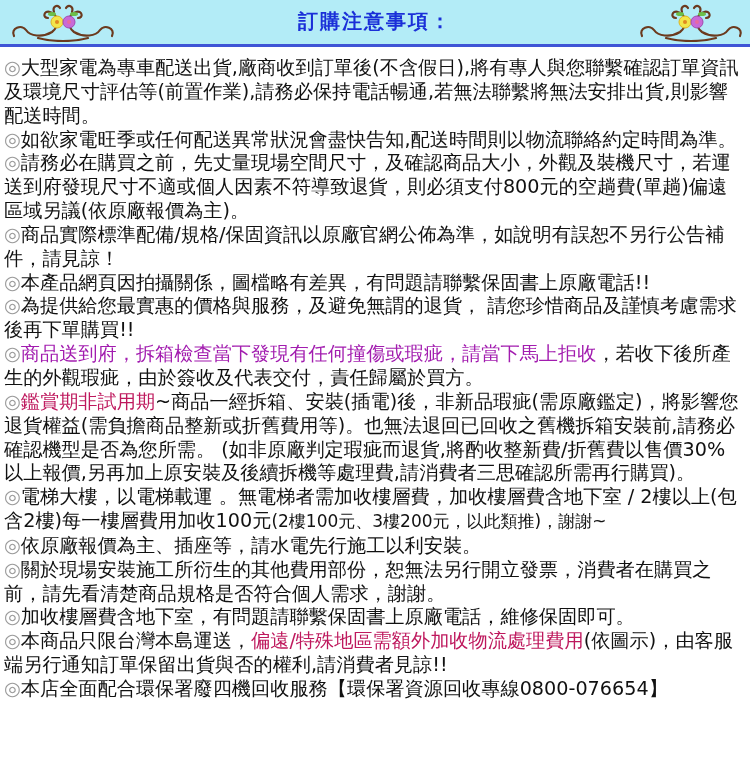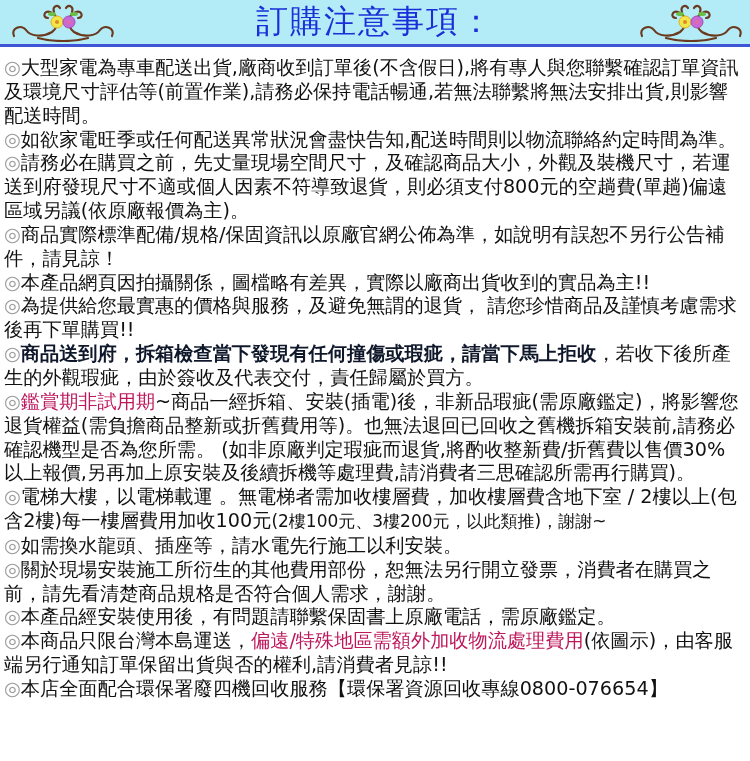--- a/index.html
+++ b/index.html
@@ -5,34 +5,34 @@
   html, body { margin: 0; padding: 0; background: #ffffff; }
   body { width: 750px; height: 761px; overflow: hidden; position: relative; }
   .header {
     position: absolute; left: 0; top: 0; width: 750px; height: 44px;
     background: #b3ecf7;
     border-bottom: 3px solid #3f55d6;
   }
   .title {
     position: absolute; left: 0; right: 0; top: 0; height: 44px;
     text-align: center; line-height: 42px;
-    font-family: "DejaVu Sans", sans-serif; font-weight: normal;
-    font-size: 32px; color: #1a2fd8; letter-spacing: 2px;
+    font-family: "DejaVu Sans", sans-serif; font-weight: bold;
+    font-size: 20px; color: #1a2fd8; letter-spacing: 2px;
   }
   .ornament { position: absolute; top: 2px; width: 110px; height: 40px; }
   .ornament.left { left: 8px; }
   .ornament.right { left: 636px; }
   .content {
     position: absolute; left: 4px; top: 56px; width: 740px;
     font-family: "DejaVu Sans", sans-serif; font-size: 19.2px;
     line-height: 23.85px; color: #111111;
   }
   .para { margin: 0; padding: 0; }
   .mark { color: #9a9a9a; }
-  .blue { color: #0f172a; font-weight: bold; }
+  .blue { color: #a21caf; }
   .red { color: #be185d; }
   .small { font-size: 17px; text-align: right; }
 </style>
 </head>
 <body>
 
 <div class="header">
   <svg class="ornament left" viewBox="0 0 110 40">
     <g fill="none" stroke="#6b3a1e" stroke-width="2.2" stroke-linecap="round">
       <path d="M6 34 C2 26 14 22 18 28 C22 34 34 36 44 30 C52 24 50 12 42 10 C36 8 34 16 40 16"></path>
@@ -64,23 +64,23 @@
     <ellipse cx="44" cy="12" rx="4" ry="2" fill="#6cc04a"></ellipse>
     <ellipse cx="66" cy="12" rx="4" ry="2" fill="#6cc04a"></ellipse>
   </svg>
 </div>
 
 <div class="content">
   <p class="para"><span class="mark">◎</span><span>大型家電為專車配送出貨,廠商收到訂單後(不含假日),將有專人與您聯繫確認訂單資訊及環境尺寸評估等(前置作業),請務必保持電話暢通,若無法聯繫將無法安排出貨,則影響配送時間。</span></p>
   <p class="para"><span class="mark">◎</span><span>如欲家電旺季或任何配送異常狀況會盡快告知,配送時間則以物流聯絡約定時間為準。</span></p>
   <p class="para"><span class="mark">◎</span><span>請務必在購買之前，先丈量現場空間尺寸，及確認商品大小，外觀及裝機尺寸，若運送到府發現尺寸不適或個人因素不符導致退貨，則必須支付800元的空趟費(單趟)偏遠區域另議(依原廠報價為主)。</span></p>
   <p class="para"><span class="mark">◎</span><span>商品實際標準配備/規格/保固資訊以原廠官網公佈為準，如說明有誤恕不另行公告補件，請見諒！</span></p>
-  <p class="para"><span class="mark">◎</span><span>本產品網頁因拍攝關係，圖檔略有差異，實際以廠商出貨收到的實品為主!!</span></p>
+  <p class="para"><span class="mark">◎</span><span>本產品網頁因拍攝關係，圖檔略有差異，有問題請聯繫保固書上原廠電話!!</span></p>
   <p class="para"><span class="mark">◎</span><span>為提供給您最實惠的價格與服務，及避免無謂的退貨， 請您珍惜商品及謹慎考慮需求後再下單購買!!</span></p>
   <p class="para"><span class="mark">◎</span><span class="blue">商品送到府，拆箱檢查當下發現有任何撞傷或瑕疵，請當下馬上拒收</span><span>，若收下後所產生的外觀瑕疵，由於簽收及代表交付，責任歸屬於買方。</span></p>
   <p class="para"><span class="mark">◎</span><span class="red">鑑賞期非試用期</span><span>~商品一經拆箱、安裝(插電)後，非新品瑕疵(需原廠鑑定)，將影響您退貨權益(需負擔商品整新或折舊費用等)。也無法退回已回收之舊機拆箱安裝前,請務必確認機型是否為您所需。 (如非原廠判定瑕疵而退貨,將酌收整新費/折舊費以售價30%以上報價,另再加上原安裝及後續拆機等處理費,請消費者三思確認所需再行購買)。</span></p>
   <p class="para"><span class="mark">◎</span><span>電梯大樓，以電梯載運 。無電梯者需加收樓層費，加收樓層費含地下室 / 2樓以上(包含2樓)每一樓層費用加收100元</span><span class="small">(2樓100元、3樓200元，以此類推)，謝謝~</span></p>
-  <p class="para"><span class="mark">◎</span><span>如需換水龍頭、插座等，請水電先行施工以利安裝。</span></p>
+  <p class="para"><span class="mark">◎</span><span>依原廠報價為主、插座等，請水電先行施工以利安裝。</span></p>
   <p class="para"><span class="mark">◎</span><span>關於現場安裝施工所衍生的其他費用部份，恕無法另行開立發票，消費者在購買之前，請先看清楚商品規格是否符合個人需求，謝謝。</span></p>
-  <p class="para"><span class="mark">◎</span><span>本產品經安裝使用後，有問題請聯繫保固書上原廠電話，需原廠鑑定。</span></p>
+  <p class="para"><span class="mark">◎</span><span>加收樓層費含地下室，有問題請聯繫保固書上原廠電話，維修保固即可。</span></p>
   <p class="para"><span class="mark">◎</span><span>本商品只限台灣本島運送，</span><span class="red">偏遠/特殊地區需額外加收物流處理費用</span><span>(依圖示)，由客服端另行通知訂單保留出貨與否的權利,請消費者見諒!!</span></p>
   <p class="para"><span class="mark">◎</span><span>本店全面配合環保署廢四機回收服務【環保署資源回收專線0800-076654】</span></p>
 </div>
 
 </body></html>

